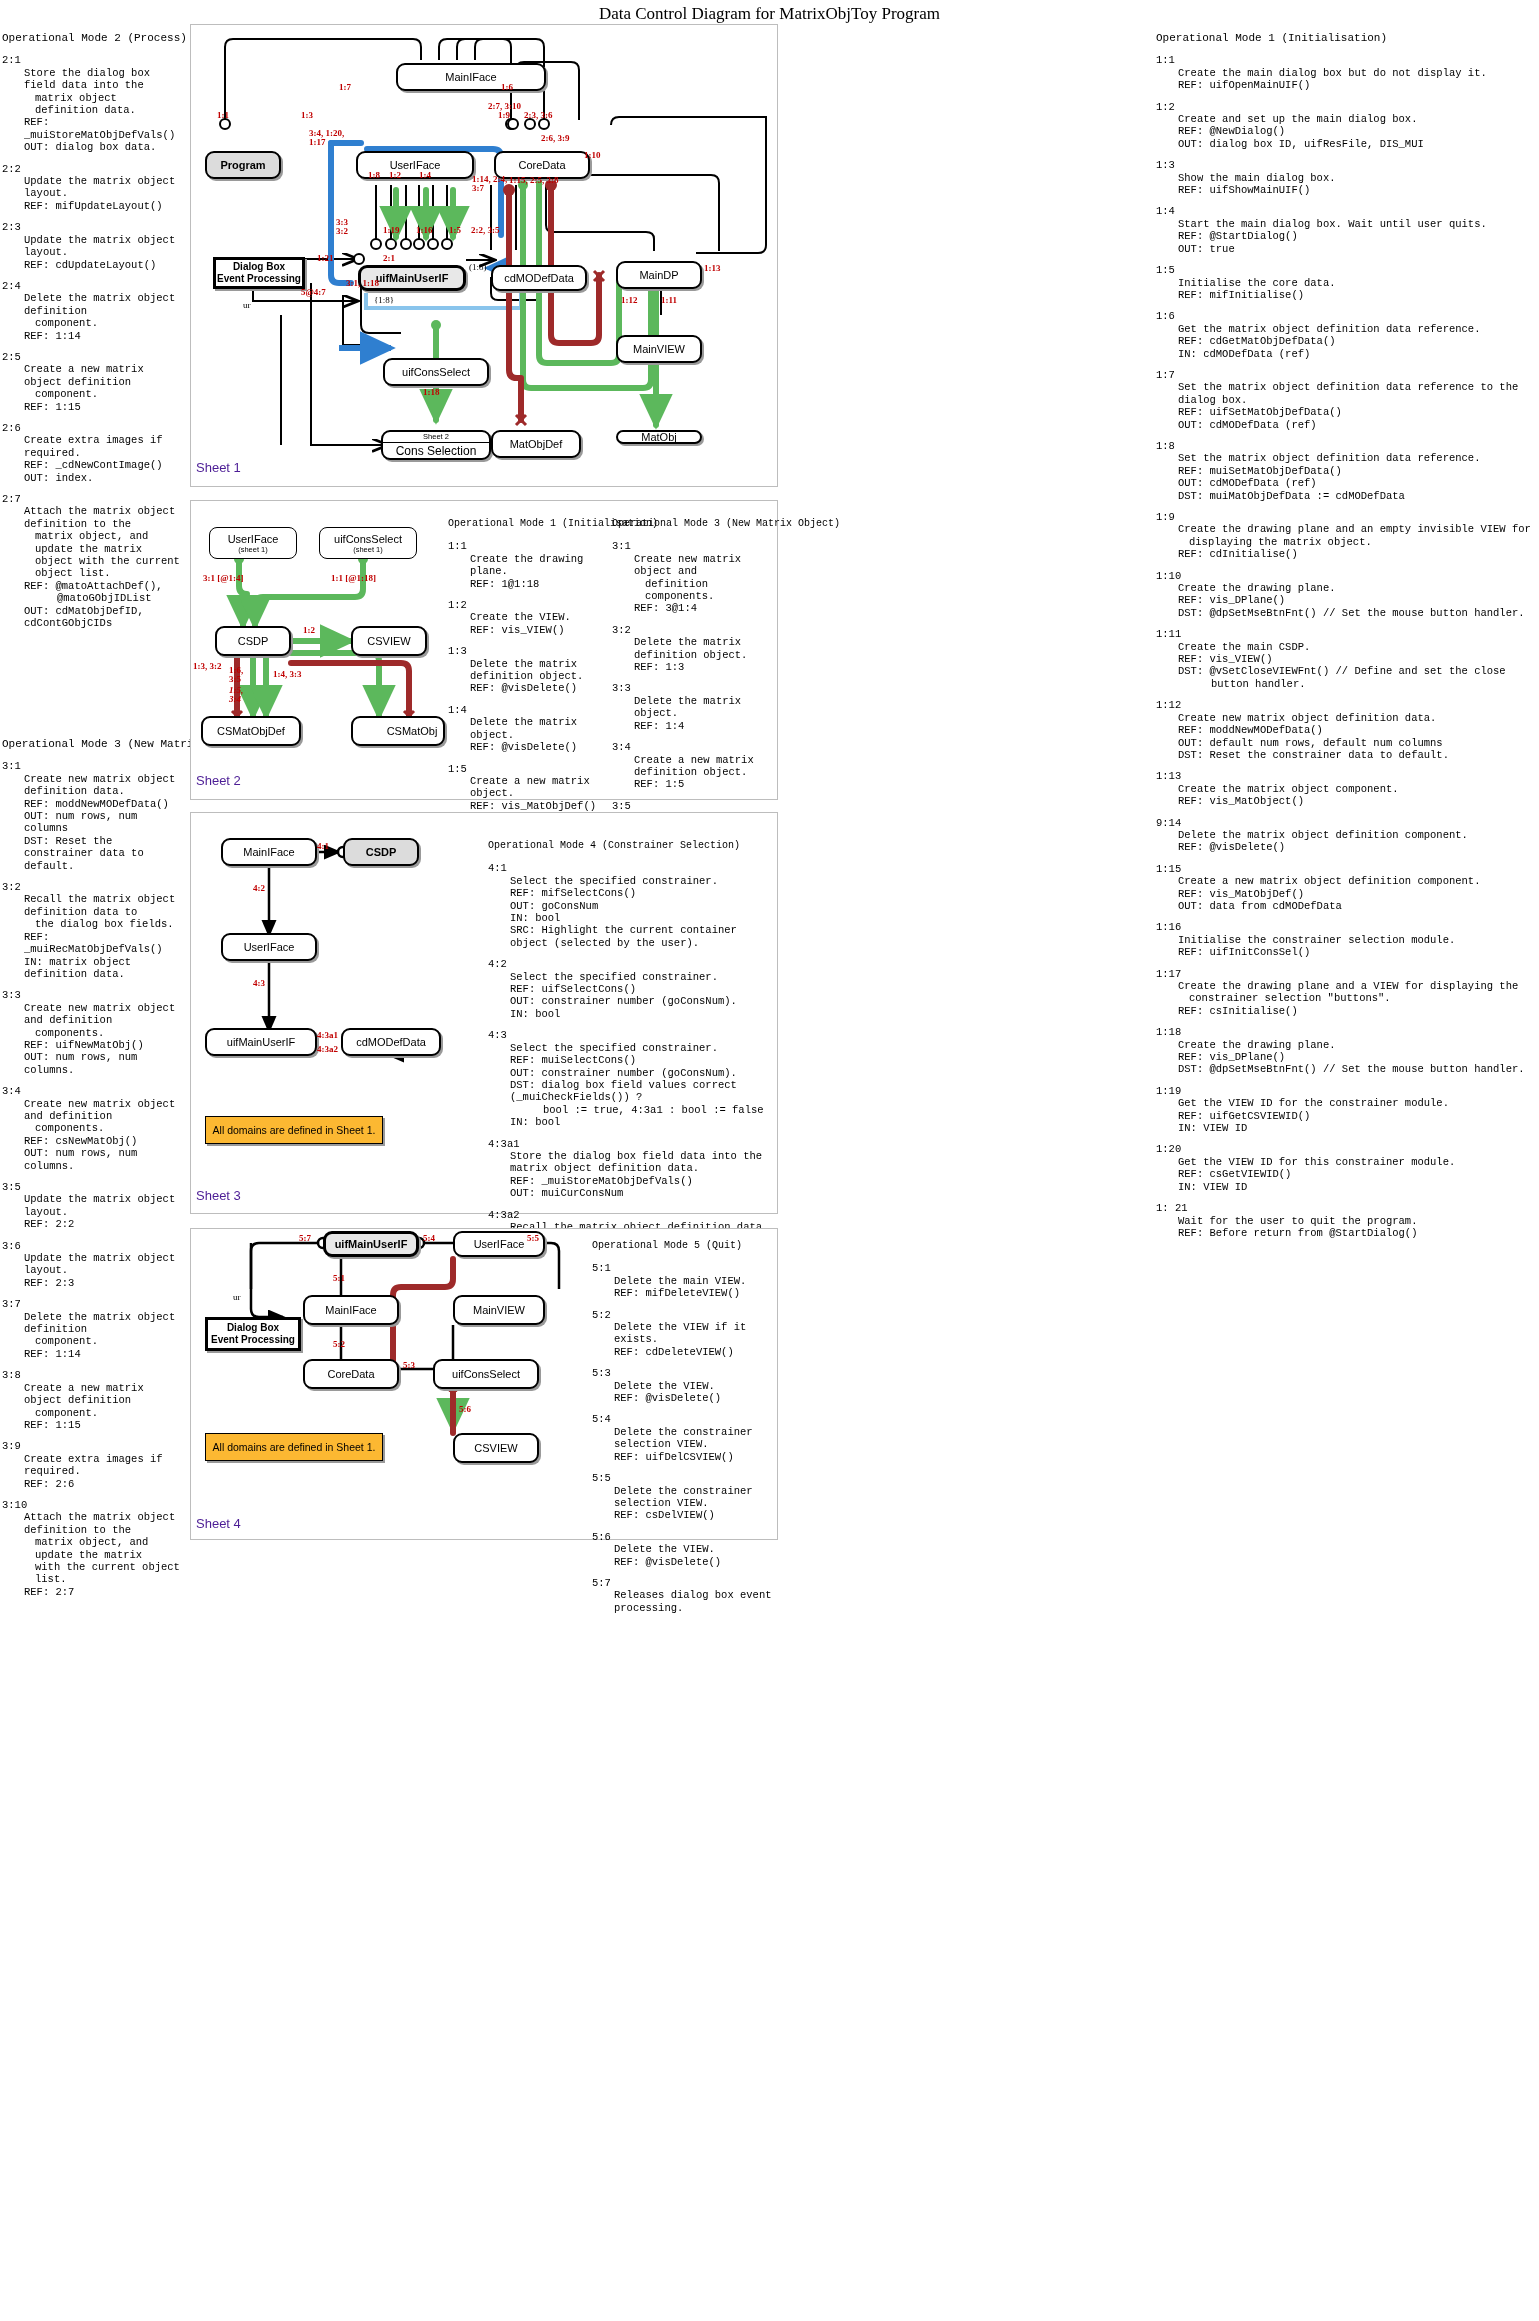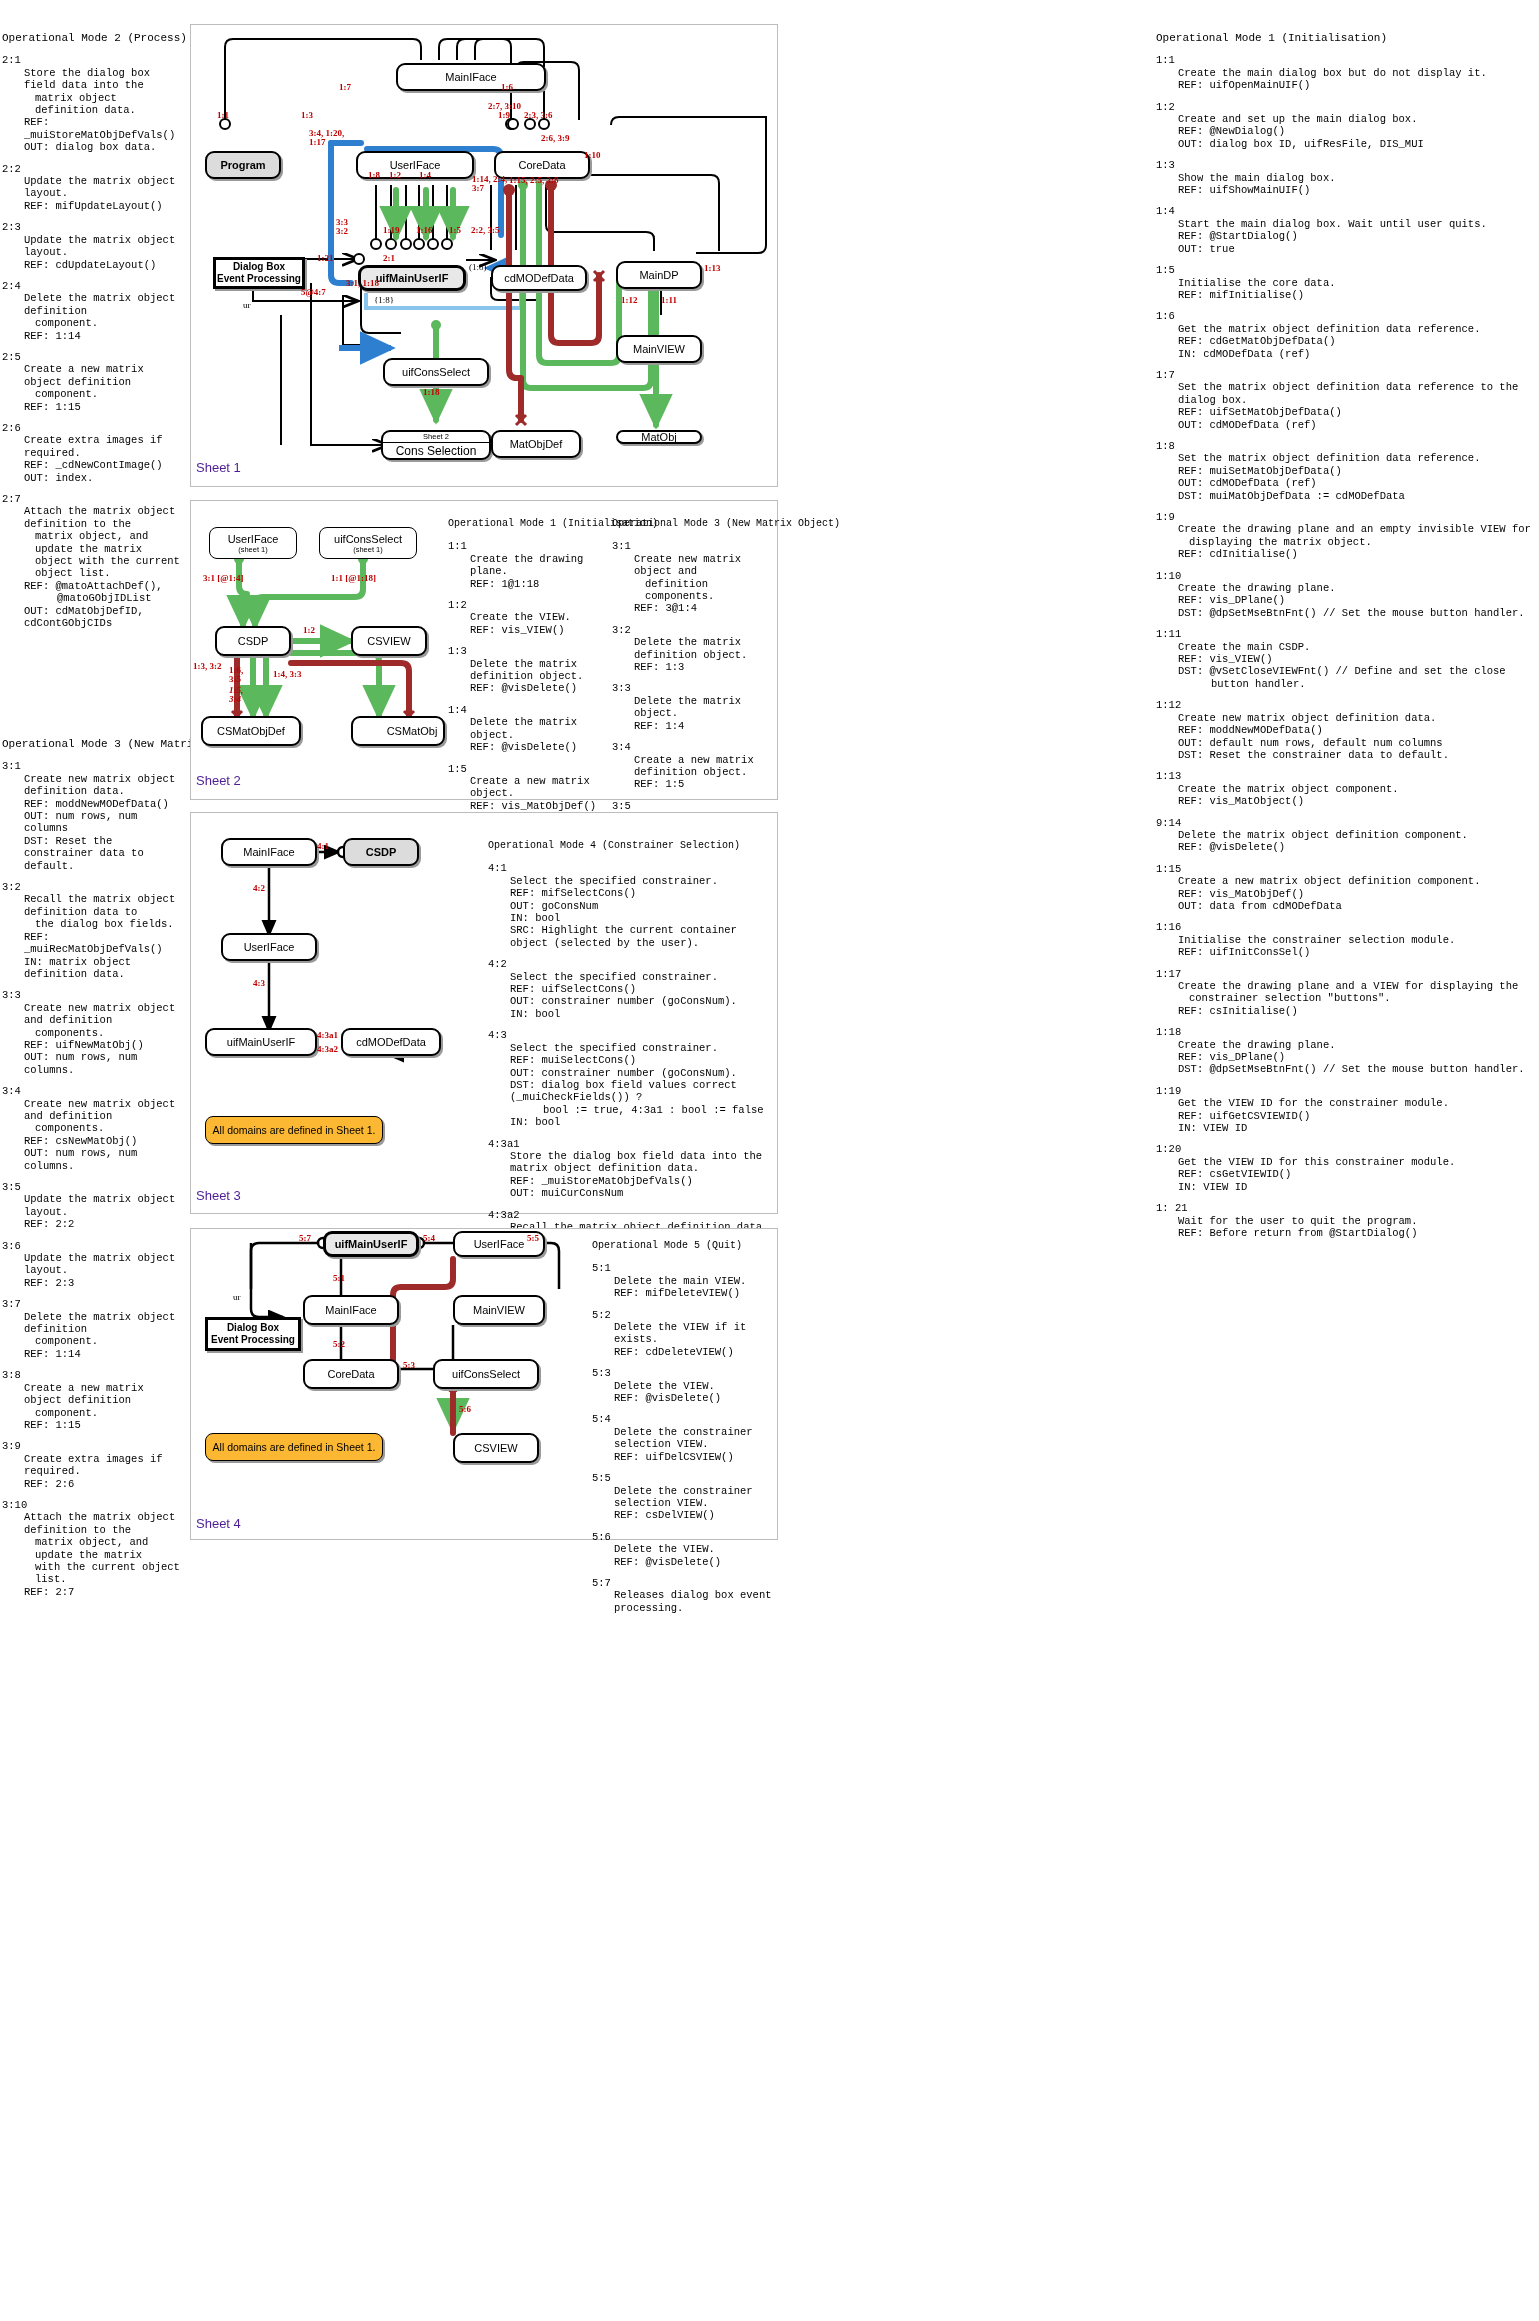--- a/index.html
+++ b/index.html
@@ -29,31 +29,32 @@
         display:flex;align-items:center;justify-content:center;font-size:11px;text-align:center;
         box-shadow:2px 2px 0 #9a9a9a;}
   .node.gray{background:#dcdcdc;font-weight:bold;}
   .node.bold{border-width:3px;font-weight:bold;background:#e8e8e8;}
   .node.sq{border-radius:0;border-width:3px;font-weight:bold;font-size:10px;line-height:12px;}
   .node.thin{border-width:1px;box-shadow:none;border-radius:8px;}
   .node.sheetref{flex-direction:column;border-radius:9px;}
   .node.sheetref .sub{font-size:7.5px;border-bottom:1px solid #000;width:100%;text-align:center;line-height:10px;}
   .node.sheetref .main{font-size:12px;padding-top:1px;}
   .node .sub2{font-size:7.5px;line-height:9px;}
-  .banner{position:absolute;background:#fcb832;border:1px solid #000;border-radius:8px;
+  .banner{position:absolute;background:#fcb832;border:1px solid #000;border-radius:0;
           font-size:10.5px;display:flex;align-items:center;justify-content:center;
           box-shadow:2px 2px 0 #9a9a9a;}
   .lbl{position:absolute;color:#c00000;font-size:9px;font-weight:bold;font-family:"Liberation Serif",serif;white-space:nowrap;}
   .lblk{position:absolute;color:#000;font-size:9px;font-family:"Liberation Serif",serif;white-space:nowrap;}
 </style>
 </head>
 <body>
 
 <div class="page">
 
+  <div class="abs" id="title">Data Control Diagram for MatrixObjToy Program</div>
 
   <div class="abs col-txt" style="left:2px;top:32px;width:180px;">
     <div class="mode-head">Operational Mode 2 (Process)</div>
     <div id="mode2-steps">
         <div class="step">
           <div class="num">2:1</div>
           <div class="body">
             <div class="ind1">Store the dialog box field data into the</div>
             <div class="ind2">matrix object definition data.</div>
             <div class="ind1">REF: _muiStoreMatObjDefVals()</div>

